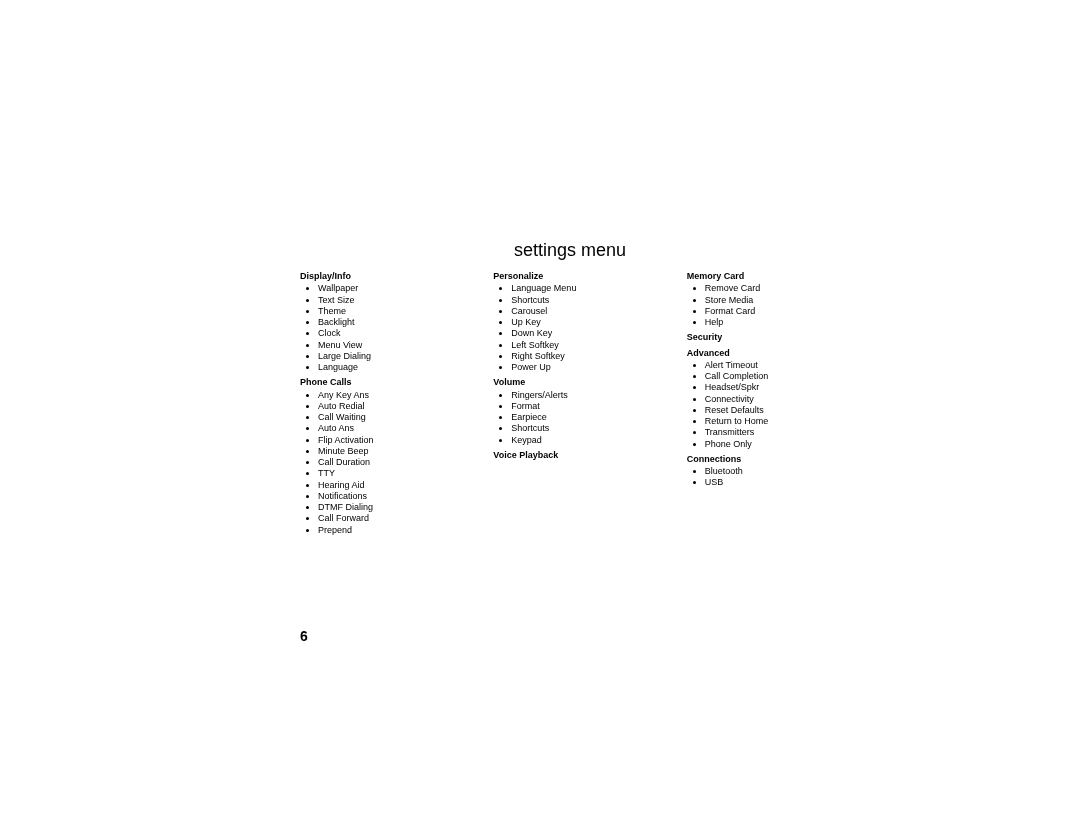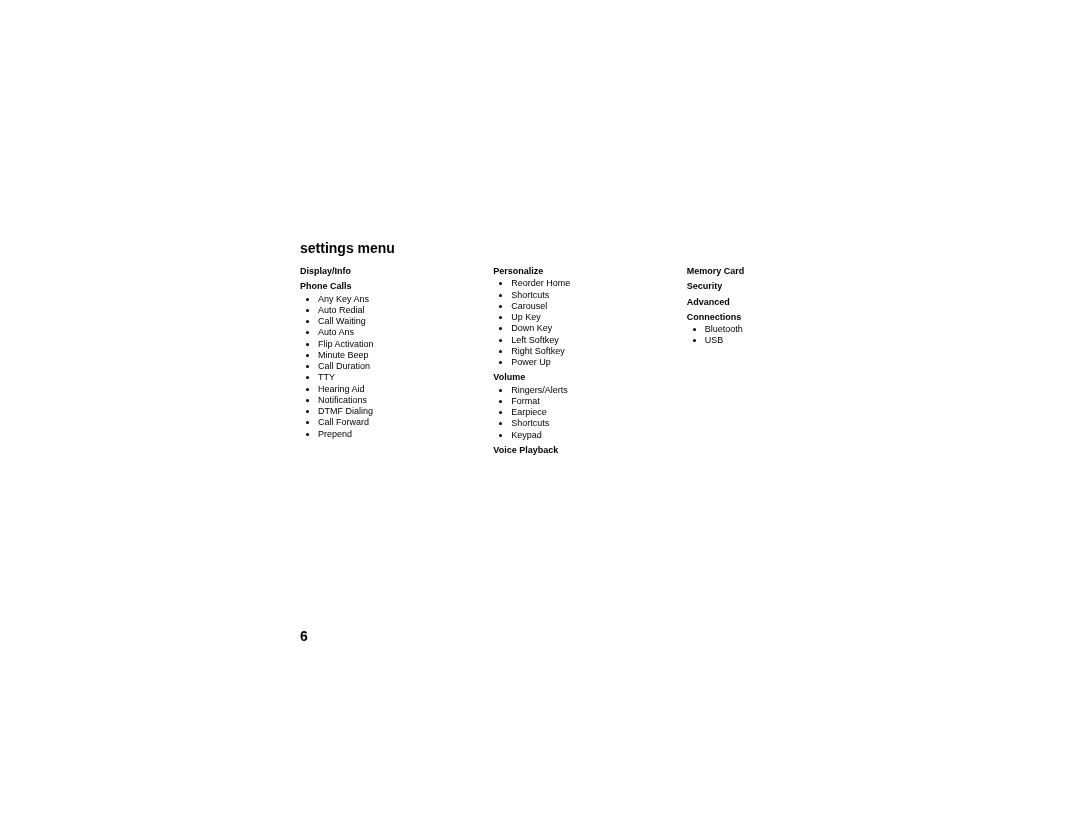--- a/index.html
+++ b/index.html
@@ -12,23 +12,24 @@
     position: relative;
     color: #000;
   }
   .page {
     position: absolute;
     left: 300px;
     top: 240px;
     width: 540px;
   }
   .title {
-    font-size: 14px;
-    font-weight: bold;
+    font-size: 18px;
+    font-weight: normal;
     margin-bottom: 6px;
+    text-align: center;
   }
   .columns {
     display: flex;
     gap: 40px;
   }
   .col {
     flex: 1;
     font-size: 9px;
     line-height: 1.25;
   }
@@ -55,63 +56,89 @@
   }
 </style>
 </head>
 <body>
 
 <div class="page">
   <div class="title">settings menu</div>
   <div class="columns">
     <div class="col">
         <div class="section-title">Display/Info</div>
+        <ul>
+          <li>Wallpaper</li>
+          <li>Text Size</li>
+          <li>Theme</li>
+          <li>Backlight</li>
+          <li>Clock</li>
+          <li>Menu View</li>
+          <li>Large Dialing</li>
+          <li>Language</li>
+        </ul>
         <div class="section-title">Phone Calls</div>
         <ul>
           <li>Any Key Ans</li>
           <li>Auto Redial</li>
           <li>Call Waiting</li>
           <li>Auto Ans</li>
           <li>Flip Activation</li>
           <li>Minute Beep</li>
           <li>Call Duration</li>
           <li>TTY</li>
           <li>Hearing Aid</li>
           <li>Notifications</li>
           <li>DTMF Dialing</li>
           <li>Call Forward</li>
           <li>Prepend</li>
         </ul>
       </div>
     <div class="col">
         <div class="section-title">Personalize</div>
         <ul>
-          <li>Reorder Home</li>
+          <li>Language Menu</li>
           <li>Shortcuts</li>
           <li>Carousel</li>
           <li>Up Key</li>
           <li>Down Key</li>
           <li>Left Softkey</li>
           <li>Right Softkey</li>
           <li>Power Up</li>
         </ul>
         <div class="section-title">Volume</div>
         <ul>
           <li>Ringers/Alerts</li>
           <li>Format</li>
           <li>Earpiece</li>
           <li>Shortcuts</li>
           <li>Keypad</li>
         </ul>
         <div class="section-title">Voice Playback</div>
       </div>
     <div class="col">
         <div class="section-title">Memory Card</div>
+        <ul>
+          <li>Remove Card</li>
+          <li>Store Media</li>
+          <li>Format Card</li>
+          <li>Help</li>
+        </ul>
         <div class="section-title">Security</div>
         <div class="section-title">Advanced</div>
+        <ul>
+          <li>Alert Timeout</li>
+          <li>Call Completion</li>
+          <li>Headset/Spkr</li>
+          <li>Connectivity</li>
+          <li>Reset Defaults</li>
+          <li>Return to Home</li>
+          <li>Transmitters</li>
+          <li>Phone Only</li>
+        </ul>
         <div class="section-title">Connections</div>
         <ul>
           <li>Bluetooth</li>
           <li>USB</li>
         </ul>
       </div>
   </div>
 </div>
 <div class="page-number">6</div>
 

